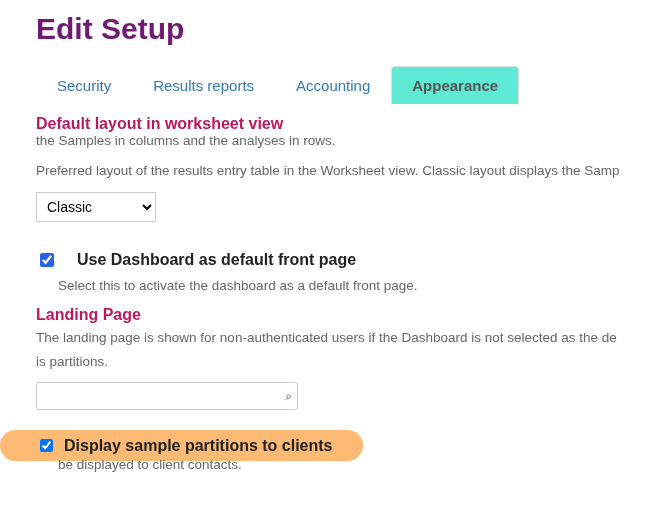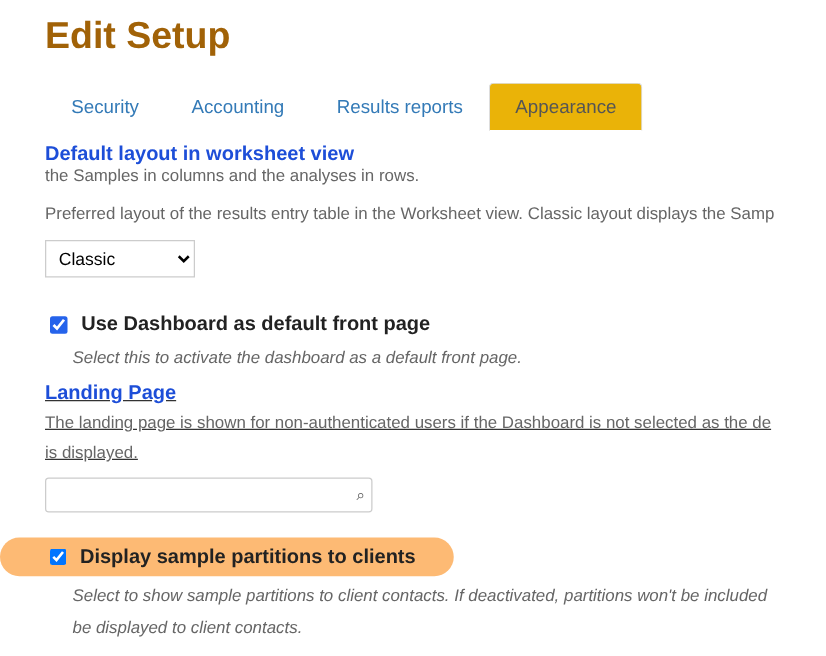--- a/index.html
+++ b/index.html
@@ -10,46 +10,47 @@
     color: #333;
     background: #fff;
     overflow: hidden;
     width: 661px;
   }
   .page { padding: 12px 0 20px 36px; }
   h1 {
     font-size: 30px;
     font-weight: 600;
     margin: 0 0 20px 0;
-    color: #a16207;
+    color: #701a75;
   }
   .tabs {
     display: flex;
     gap: 0;
     margin-bottom: 10px;
     align-items: center;
   }
   .tab {
     padding: 10px 20px;
     color: #337ab7;
     cursor: pointer;
     border: 1px solid transparent;
     border-radius: 4px 4px 0 0;
     font-size: 15px;
   }
   .tab.active {
     color: #555;
     border: 1px solid #ddd;
     border-bottom-color: #fff;
-    background: #eab308;
+    background: #5eead4;
+    font-weight: bold;
   }
   .section-title {
     font-weight: 700;
     font-size: 16px;
-    color: #1d4ed8;
+    color: #be185d;
     margin: 4px 0 4px 0;
   }
   .help {
     color: #666;
     font-size: 13.5px;
     margin: 4px 0 10px 0;
     line-height: 1.5;
     white-space: nowrap;
     overflow: hidden;
   }
@@ -58,41 +59,40 @@
     padding: 5px 6px;
     border: 1px solid #ccc;
     border-radius: 0;
     min-width: 120px;
     margin-bottom: 16px;
     background: #fff;
   }
   .check-row {
     display: flex;
     align-items: center;
-    gap: 8px;
+    gap: 20px;
     margin-top: 12px;
   }
   .check-row input[type=checkbox] {
     width: 14px;
     height: 14px;
     accent-color: #2563eb;
   }
   .check-label {
     font-weight: 700;
     font-size: 16px;
     color: #222;
   }
   .check-help {
     color: #666;
     font-size: 13.5px;
     margin: 6px 0 10px 22px;
     line-height: 1.5;
     white-space: nowrap;
     overflow: hidden;
-    font-style: italic;
   }
   .highlight {
     display: inline-flex;
     align-items: center;
     gap: 8px;
     background: #fdba74;
     border-radius: 999px;
     padding: 6px 30px 6px 10px;
     margin-left: -36px;
     padding-left: 36px;
@@ -113,59 +113,58 @@
   }
   .search-icn {
     position: absolute;
     right: 6px;
     top: 50%;
     transform: translateY(-50%);
     font-size: 12px;
     color: #555;
     pointer-events: none;
   }
-  .landing-block { margin-top: 8px; text-decoration: underline; }
+  .landing-block { margin-top: 8px; }
 </style>
 </head>
 <body>
 
 <div class="page">
   <h1>Edit Setup</h1>
 
   <div class="tabs">
     <div class="tab">Security</div>
+    <div class="tab">Results reports</div>
     <div class="tab">Accounting</div>
-    <div class="tab">Results reports</div>
     <div class="tab active">Appearance</div>
   </div>
 
   <div class="section-title">Default layout in worksheet view</div>
   <div class="help" style="margin-top:-6px;">the Samples in columns and the analyses in rows.</div>
   <div class="help">Preferred layout of the results entry table in the Worksheet view. Classic layout displays the Samp</div>
   <select>
     <option>Classic</option>
   </select>
 
   <div class="check-row">
     <input type="checkbox" checked="" style="">
     <span class="check-label">Use Dashboard as default front page</span>
   </div>
   <div class="check-help">Select this to activate the dashboard as a default front page.</div>
 
   <div class="landing-block">
     <div class="section-title">Landing Page</div>
     <div class="help">The landing page is shown for non-authenticated users if the Dashboard is not selected as the de</div>
-    <div class="help" style="margin-top:-6px;">is displayed.</div>
+    <div class="help" style="margin-top:-6px;">is partitions.</div>
     <div class="textbox-wrap">
       <input class="textbox" type="text" value="" style="">
       <span class="search-icn">⌕</span>
     </div>
   </div>
 
   <div class="highlight">
     <input type="checkbox" checked="" style="">
     <span class="check-label">Display sample partitions to clients</span>
   </div>
-  <div class="check-help">Select to show sample partitions to client contacts. If deactivated, partitions won't be included</div>
   <div class="check-help" style="margin-top:-6px;">be displayed to client contacts.</div>
 
   
 </div>
 
 </body></html>

